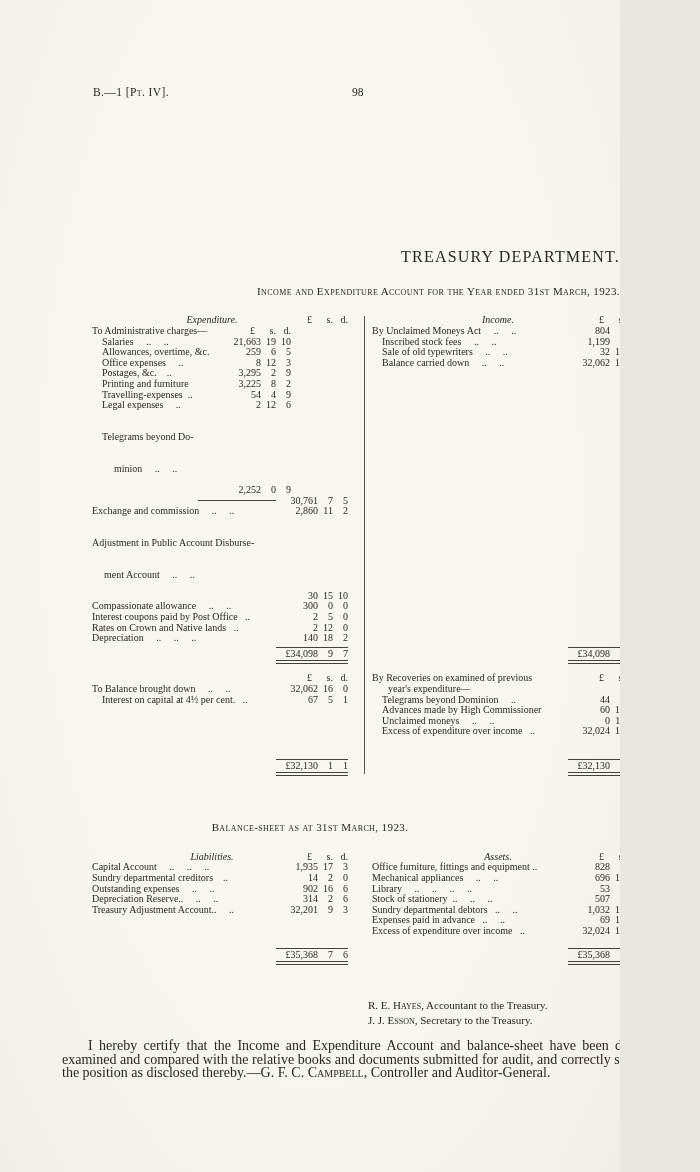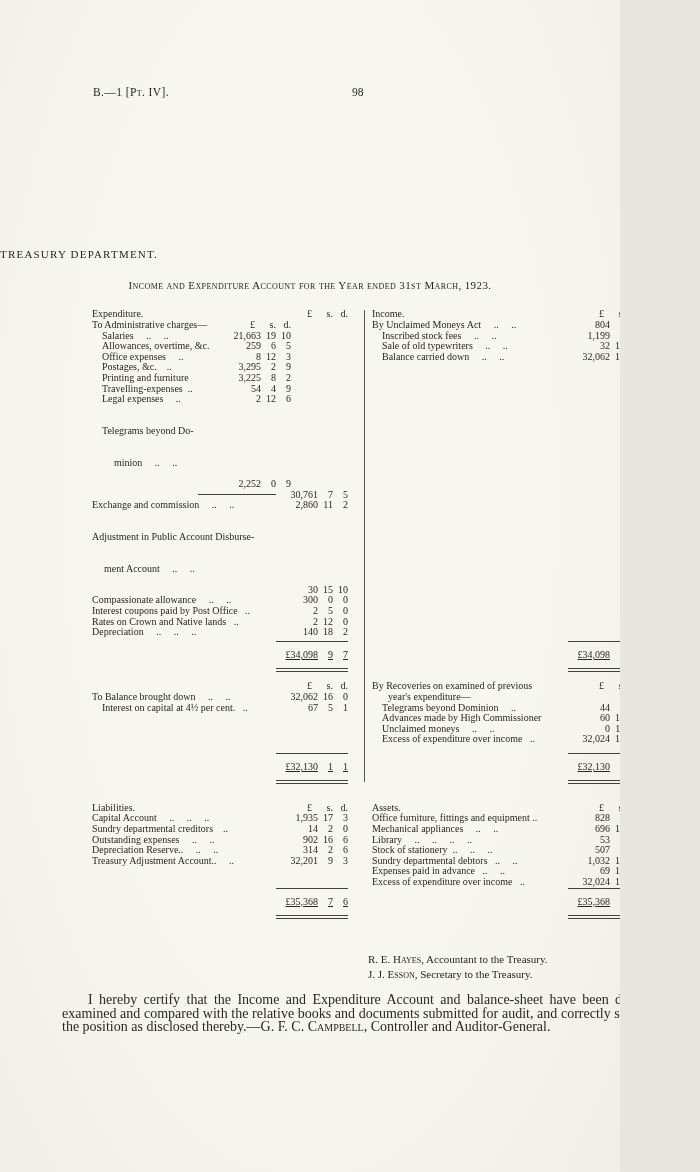--- a/index.html
+++ b/index.html
@@ -4,50 +4,50 @@
 <title>Treasury Department Account</title>
 <style>
   * { margin:0; padding:0; box-sizing:border-box; }
   html,body { width:700px; background:#e8e6e0; }
   body { font-family:"Liberation Serif","DejaVu Serif",serif; color:#2b2620; }
   .sheet { position:relative; width:620px; height:1172px; overflow:hidden;
            background:radial-gradient(ellipse at 50% 42%, #f8f6f1 55%, #f1eee7 100%); }
   .running-head { position:absolute; top:86px; left:0; width:100%; font-size:11.5px; }
   .vol { position:absolute; left:93px; font-variant:small-caps; letter-spacing:.4px; }
   .pageno { position:absolute; left:352px; }
-  .doc-title { padding-top:248px; text-align:left; font-size:11px; font-weight:normal; letter-spacing:1.2px; }
-  .doc-subtitle { margin-top:19px; text-align:center; font-size:11px; font-variant:small-caps; letter-spacing:.4px; }
+  .doc-title { padding-top:248px; text-align:right; font-size:16px; font-weight:normal; letter-spacing:1.2px; }
+  .doc-subtitle { margin-top:19px; text-align:right; font-size:11px; font-variant:small-caps; letter-spacing:.4px; }
   .ledger { position:relative; margin:18px 0 0 92px; width:548px; font-size:10px; line-height:10.6px; }
   .divider { position:absolute; left:272px; top:1px; bottom:2px; width:1px; background:#5a554d; }
   .section { display:flex; align-items:stretch; }
   .section + .section { margin-top:9px; }
   .sec2 { min-height:103px; }
   .bs { min-height:114px; }
   .col { display:flex; flex-direction:column; }
   .col.l { width:256px; }
   .col.r { width:268px; }
   .gap { width:24px; flex:none; }
   .row { display:flex; align-items:flex-end; }
   .lbl { flex:1; min-width:0; white-space:pre-wrap; }
   .ind { padding-left:10px; }
   .ind2 { padding-left:16px; }
   .wrap-ind { padding-left:12px; }
   .hrow { position:relative; height:11px; }
-  .hrow .heading { position:absolute; left:0; right:16px; bottom:0; }
+  .hrow .heading { position:absolute; left:0; right:16px; bottom:0; text-align:center; font-style:italic; }
   .hrow .amt { position:absolute; right:0; bottom:0; }
   .amt { display:flex; flex:none; }
   .amt span { display:block; text-align:right; }
   .amt .m0 { width:42px; }
   .amt .m1 { width:15px; }
   .amt .m2 { width:15px; }
   .amt.hd .m0 { padding-right:6px; }
   .sp { width:57px; flex:none; }
   .rule-in { width:78px; border-top:1px solid #44403a; align-self:center; margin-bottom:1px; flex:none; }
   .total-row { display:flex; }
-  .total-row .amt { border-top:1px solid #44403a; border-bottom:4px double #44403a; padding:8px 0;text-decoration:underline; }
+  .total-row .amt { border-top:1px solid #44403a; border-bottom:4px double #44403a; padding:1px 0; }
   .tmargin { margin-top:3px; }
   .push { margin-top:auto; }
   .bs-title { margin-top:45px; text-align:center; font-size:11px; font-variant:small-caps; letter-spacing:.4px; }
   .bs-wrap { }
   .signatures { margin:33px 0 0 368px; font-size:11px; line-height:14.5px; }
   .sig-name { font-variant:small-caps; }
   .cert { margin:12px 12px 0 62px; width:578px; font-size:14px; line-height:13.4px; text-align:justify; text-indent:26px; }
   .signer { font-variant:small-caps; }
 </style>
 </head>
@@ -377,20 +377,21 @@
           <span class="amt">
               <span class="m0">£32,130</span>
               <span class="m1">1</span>
               <span class="m2">1</span>
             </span>
         </div>
       </div>
     </div>
   </div>
 
+  <div class="bs-title">Balance-sheet as at 31st March, 1923.</div>
 
   <div class="ledger bs-wrap">
     <div class="section bs">
 
       <div class="col l">
         <div class="hrow">
           <span class="heading">Liabilities.</span>
           <span class="amt hd">
               <span class="m0">£</span>
               <span class="m1">s.</span>

